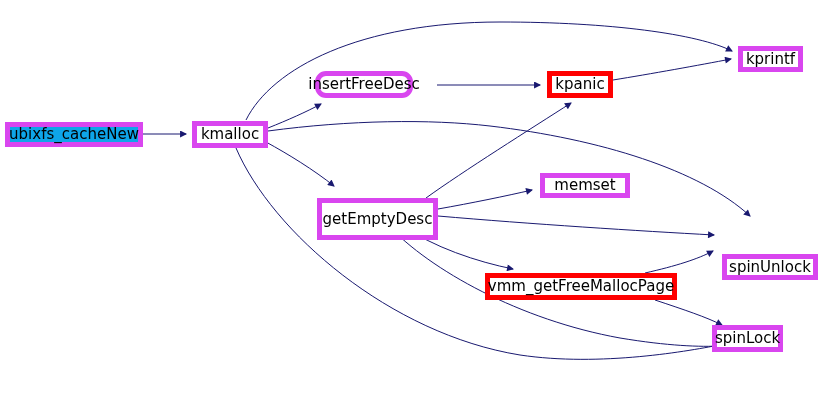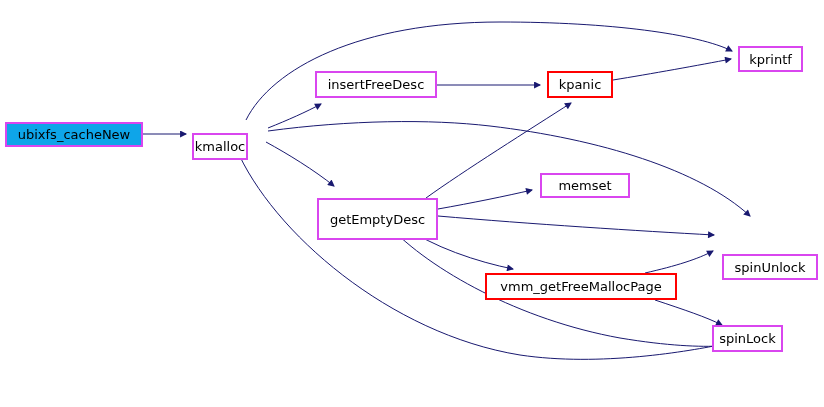--- a/index.html
+++ b/index.html
@@ -23,36 +23,36 @@
   }
   #edges path.edge {
     fill: none;
     stroke: #191970;
     stroke-width: 1;
   }
   .node {
     position: absolute;
     box-sizing: border-box;
     background: #ffffff;
-    border: 2px solid #d946ef;
+    border: 5px solid #d946ef;
     color: #000000;
-    font-size: 13px;
+    font-size: 15px;
     line-height: 1;
     display: flex;
     align-items: center;
     justify-content: center;
     white-space: nowrap;
     cursor: pointer;
   }
   .node.root      { background: #0ea5e9; }
   .node.highlight { border-color: #ff0000; }
 
   #n-ubixfs        { left: 5px;   top: 122px; width: 138px; height: 25px; }
-  #n-kmalloc       { left: 192px; top: 121px; width: 56px;  height: 27px; margin-top: 12px; }
-  #n-insertfreedesc{ left: 315px; top: 71px;  width: 122px; height: 27px; }
+  #n-kmalloc       { left: 192px; top: 121px; width: 76px;  height: 27px; }
+  #n-insertfreedesc{ left: 315px; top: 71px;  width: 98px; height: 27px; border-radius: 11px; }
   #n-kpanic        { left: 547px; top: 71px;  width: 66px;  height: 27px; }
   #n-kprintf       { left: 738px; top: 46px;  width: 65px;  height: 26px; }
   #n-getemptydesc  { left: 317px; top: 198px; width: 121px; height: 42px; }
   #n-memset        { left: 540px; top: 173px; width: 90px;  height: 25px; }
   #n-spinunlock    { left: 722px; top: 223px; width: 96px;  height: 26px; margin-top: 31px; }
   #n-vmm           { left: 485px; top: 273px; width: 192px; height: 27px; }
   #n-spinlock      { left: 712px; top: 325px; width: 71px;  height: 27px; text-align: right; }
 </style>
 </head>
 <body>

